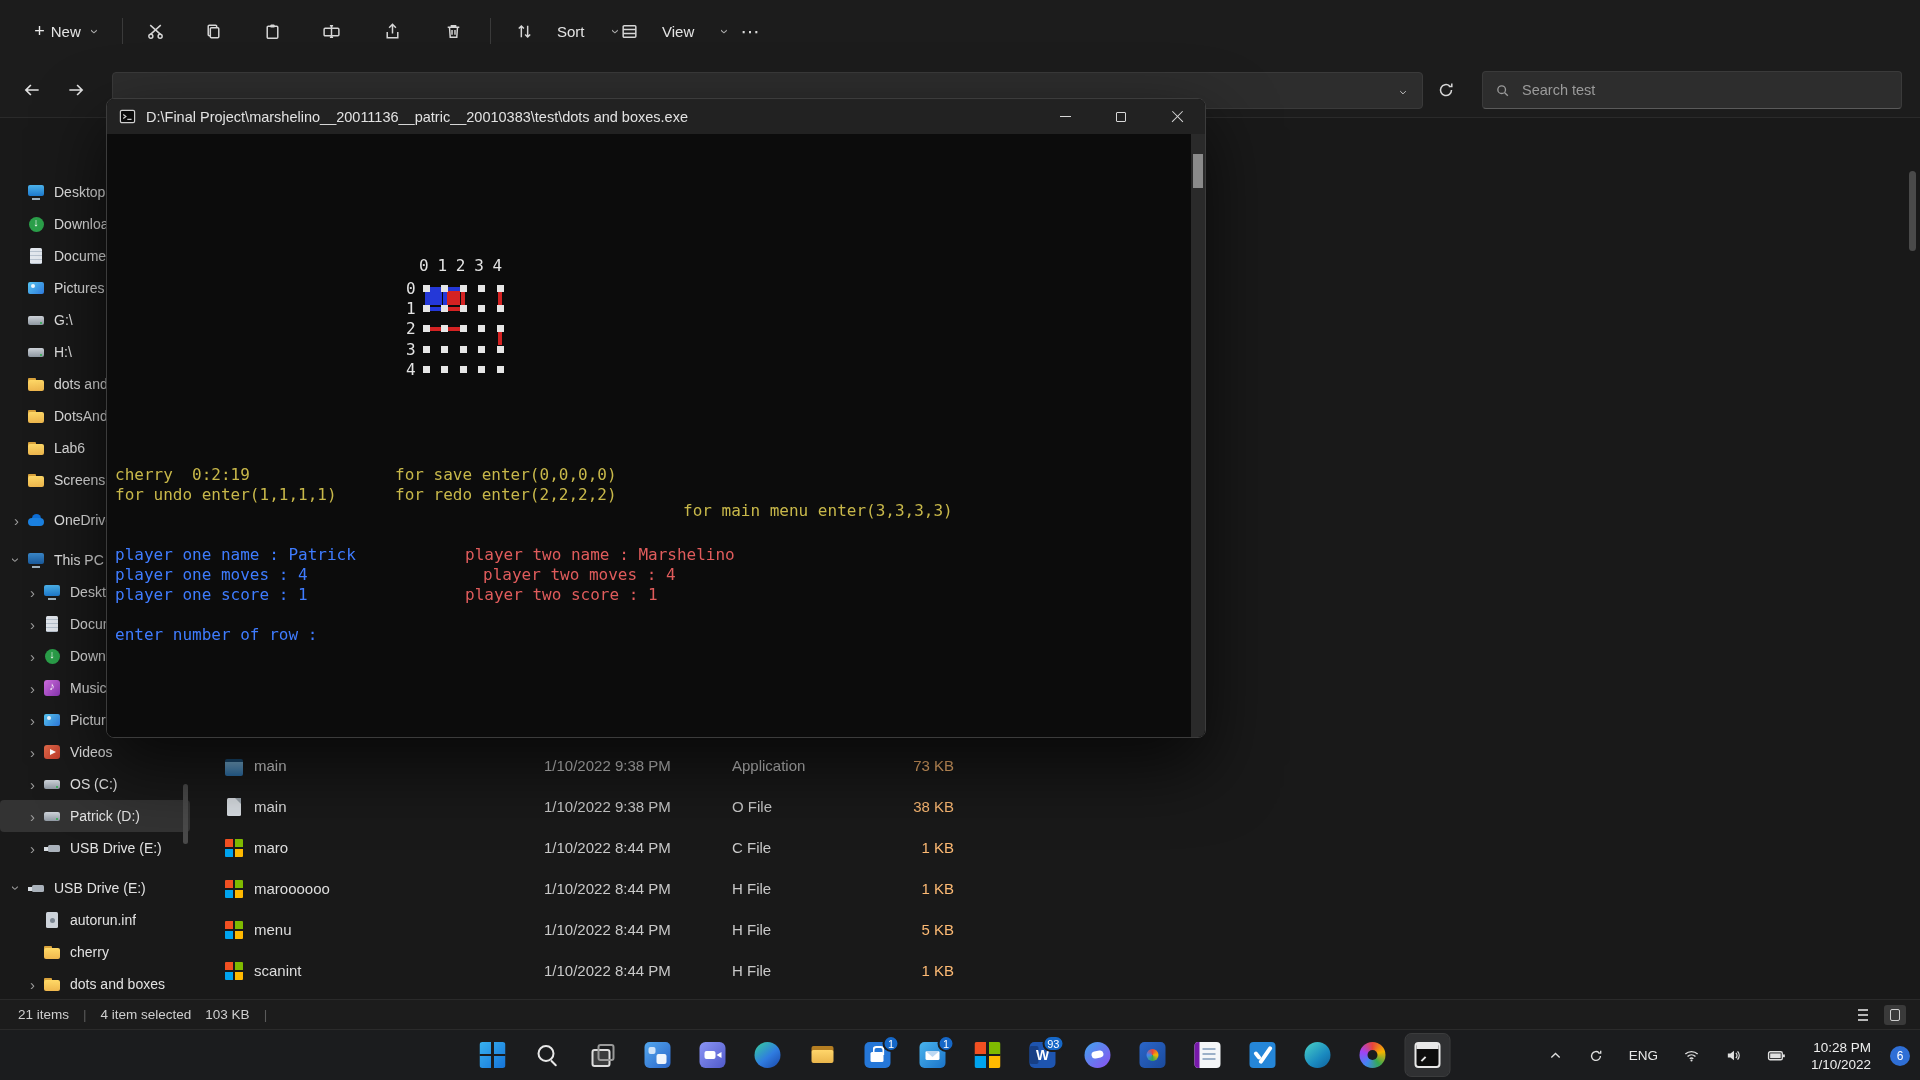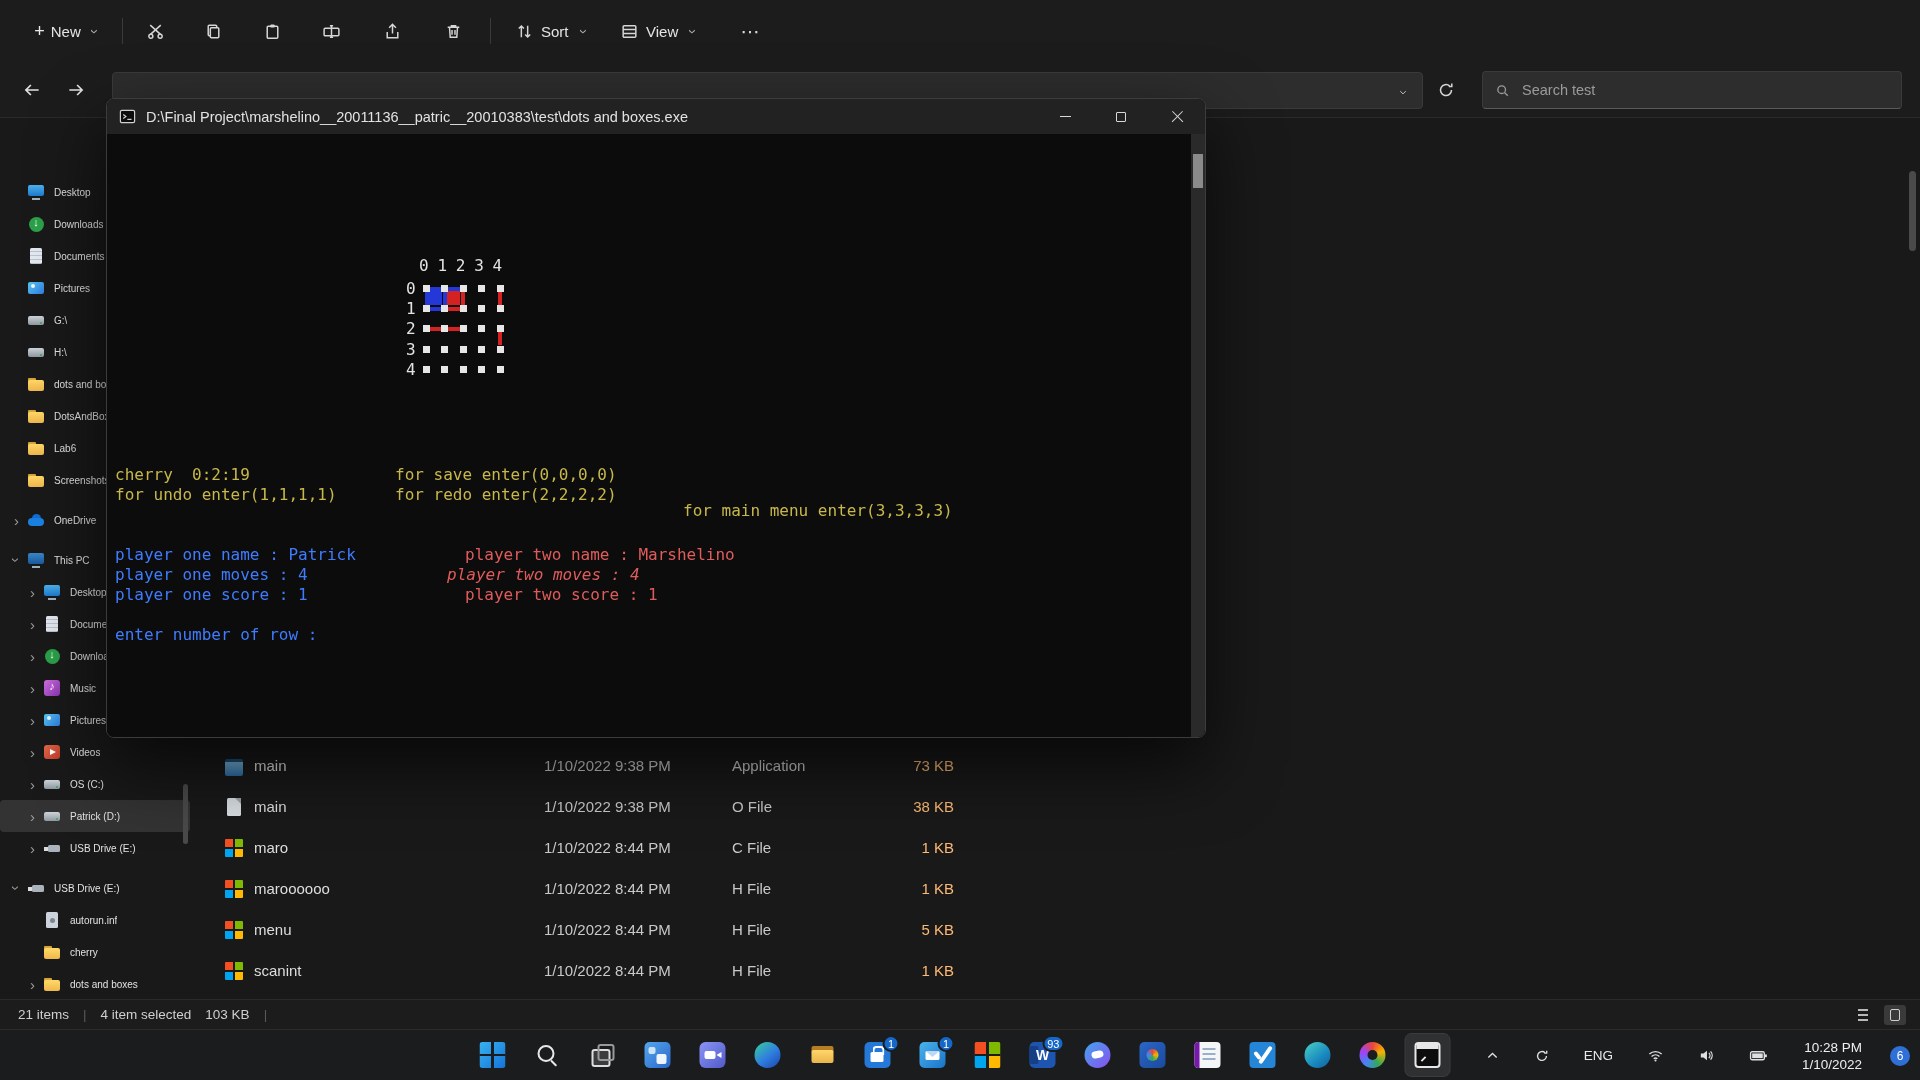--- a/index.html
+++ b/index.html
@@ -26,35 +26,35 @@
   .folder-glyph::after{content:"";position:absolute;left:0;top:2.5px;width:17px;height:12px;background:linear-gradient(#ffd967,#eab54d);border-radius:2px;}
 
   .cmdbar{position:relative;height:62px;background:#1c1c1c;}
   .cmd-abs{position:absolute;top:13px;height:36px;display:flex;align-items:center;justify-content:center;background:transparent;border:none;border-radius:4px;color:#e4e4e4;font-size:15px;}
   .new-btn{left:31px;width:70px;gap:6px;}
   .plus{font-size:18px;line-height:1;color:#e8e8e8;}
   .caret::before{content:"›";display:inline-block;transform:rotate(90deg);color:#b0b0b0;font-size:15px;margin-left:6px;}
   .vsep{position:absolute;top:18px;width:1px;height:26px;background:#3a3a3a;}
   .icon-btn{width:40px;}
   .more-btn{left:728px;width:44px;font-size:19px;color:#dcdcdc;}
-  .lab-btn{gap:7px;padding:0 10px;}
+  .lab-btn{gap:23px;padding:0 10px;}
   svg.tool{display:block;}
 
   .navrow{position:relative;height:56px;background:#1c1c1c;border-bottom:1px solid #2a2a2a;}
   .nav-btn{position:absolute;top:10px;width:36px;height:36px;display:flex;align-items:center;justify-content:center;background:transparent;border:none;border-radius:4px;}
   .addressbar{position:absolute;left:112px;right:497px;top:10px;height:37px;background:#2d2d2d;border:1px solid #3a3a3a;border-radius:4px;display:flex;align-items:center;}
   .addr-chev{position:absolute;right:8px;top:8px;}
   .searchbox{position:absolute;left:1482px;top:9px;width:420px;height:38px;background:#2d2d2d;border:1px solid #3a3a3a;border-bottom-color:#5a5a5a;border-radius:4px;display:flex;align-items:center;padding:0 12px;gap:10px;}
   .searchbox input{flex:1;background:transparent;border:none;outline:none;color:#ddd;font-size:14.5px;font-family:"Liberation Sans",sans-serif;}
   .searchbox input::placeholder{color:#9b9b9b;}
 
   
   .sidebar{position:absolute;left:0;top:152px;bottom:30px;width:196px;padding-top:24px;overflow:hidden;}
   .s-item{display:flex;align-items:center;height:32px;margin-right:6px;border-radius:4px;
-          padding-left:calc(8px + var(--d,0)*16px);font-size:10px;color:#e2e2e2;white-space:nowrap;}
+          padding-left:calc(8px + var(--d,0)*16px);font-size:14px;color:#e2e2e2;white-space:nowrap;}
   .s-item.gap{margin-top:8px;}
   .s-item.selected{background:#333333;}
   .chev{width:17px;height:18px;flex:0 0 17px;display:inline-flex;align-items:center;justify-content:center;color:#9d9d9d;font-size:15px;visibility:hidden;}
   .chev::before{content:"›";}
   .chev.col{visibility:visible;}
   .chev.exp{visibility:visible;transform:rotate(90deg);}
   .s-icon{position:relative;width:18px;height:18px;flex:0 0 18px;margin:0 9px 0 2px;}
   .s-label{overflow:hidden;text-overflow:clip;}
 
   .s-icon[data-icon="monitor"]::before,.s-icon[data-icon="pc"]::before{content:"";position:absolute;left:1px;top:2px;width:16px;height:11px;background:linear-gradient(#4db4ec,#1d7bd0);border-radius:2px;}
@@ -175,21 +175,21 @@
   .tb-icon[data-icon="vscode"]{border-radius:4px;background:#2586d8;}
   .tb-icon[data-icon="vscode"]::after{content:"";position:absolute;left:14px;top:3px;width:4px;height:20px;background:#fff;border-radius:2px;transform:rotate(35deg);}
   .tb-icon[data-icon="vscode"]::before{content:"";position:absolute;left:6px;top:9px;width:4px;height:9px;background:#fff;border-radius:2px;transform:rotate(-40deg);}
   .tb-icon[data-icon="edge-dev"]{border-radius:50%;background:linear-gradient(140deg,#4ad2c6,#1a8ac0 60%,#10609a);}
   .tb-icon[data-icon="paint"]{border-radius:50%;background:conic-gradient(#e8453c,#f4b400,#34a853,#4285f4,#a142f4,#e8453c);}
   .tb-icon[data-icon="paint"]::after{content:"";position:absolute;left:8px;top:8px;width:10px;height:10px;background:#1b1c1e;border-radius:50%;}
   .tb-icon[data-icon="terminal"]{border-radius:4px;background:#0d0d0d;border:2px solid #e8e8e8;}
   .tb-icon[data-icon="terminal"]::before{content:"";position:absolute;left:0;right:0;top:0;height:5px;background:#e8e8e8;}
   .tb-icon[data-icon="terminal"]::after{content:"";position:absolute;left:4px;bottom:6px;width:6px;height:2px;background:#e8e8e8;transform:rotate(-45deg);}
 
-  .tray{position:absolute;right:10px;top:0;height:51px;display:flex;align-items:center;gap:22px;}
+  .tray{position:absolute;right:10px;top:0;height:51px;display:flex;align-items:center;gap:13px;}
   .tray-item{display:flex;align-items:center;justify-content:center;background:transparent;border:none;color:#e8e8e8;}
   .tray-lang{font-size:13.5px;color:#e8e8e8;}
   .clock{text-align:right;font-size:13.5px;line-height:17px;color:#eee;}
   .tray-badge{width:20px;height:20px;border-radius:50%;background:#2f6fd6;color:#fff;font-size:12px;display:flex;align-items:center;justify-content:center;}
 
   
   .watermark{position:absolute;left:845px;top:922px;width:240px;text-align:center;z-index:60;pointer-events:none;color:#fff;}
   .wm-big{font-family:"DejaVu Sans",sans-serif;font-size:76px;font-weight:bold;opacity:.32;line-height:1.1;}
   .wm-url{font-size:27px;font-weight:bold;opacity:.28;margin-top:0;}
 </style>
@@ -600,21 +600,21 @@
       <div class="csegs">
 
       <span class="cseg c-yellow" style="left: 8px; top: 331px;">cherry  0:2:19</span>
           <span class="cseg c-yellow" style="left: 288px; top: 331px;">for save enter(0,0,0,0)</span>
           <span class="cseg c-yellow" style="left: 8px; top: 351px;">for undo enter(1,1,1,1)</span>
           <span class="cseg c-yellow" style="left: 288px; top: 351px;">for redo enter(2,2,2,2)</span>
           <span class="cseg c-yellow" style="left: 576px; top: 351px; margin-top: 16px;">for main menu enter(3,3,3,3)</span>
           <span class="cseg c-blue" style="left: 8px; top: 411px;">player one name : Patrick</span>
           <span class="cseg c-red" style="left: 358px; top: 411px;">player two name : Marshelino</span>
           <span class="cseg c-blue" style="left: 8px; top: 431px;">player one moves : 4</span>
-          <span class="cseg c-red" style="left: 340px; top: 431px; font-style: italic;">player two moves : 4</span>
+          <span class="cseg c-red" style="left: 376px; top: 431px;">player two moves : 4</span>
           <span class="cseg c-blue" style="left: 8px; top: 451px;">player one score : 1</span>
           <span class="cseg c-red" style="left: 358px; top: 451px;">player two score : 1</span>
           <span class="cseg c-blue" style="left: 8px; top: 491px;">enter number of row :</span>
         </div>
       <div class="cscroll">
         <div class="cthumb"></div>
       </div>
     </div>
   </div>
 

